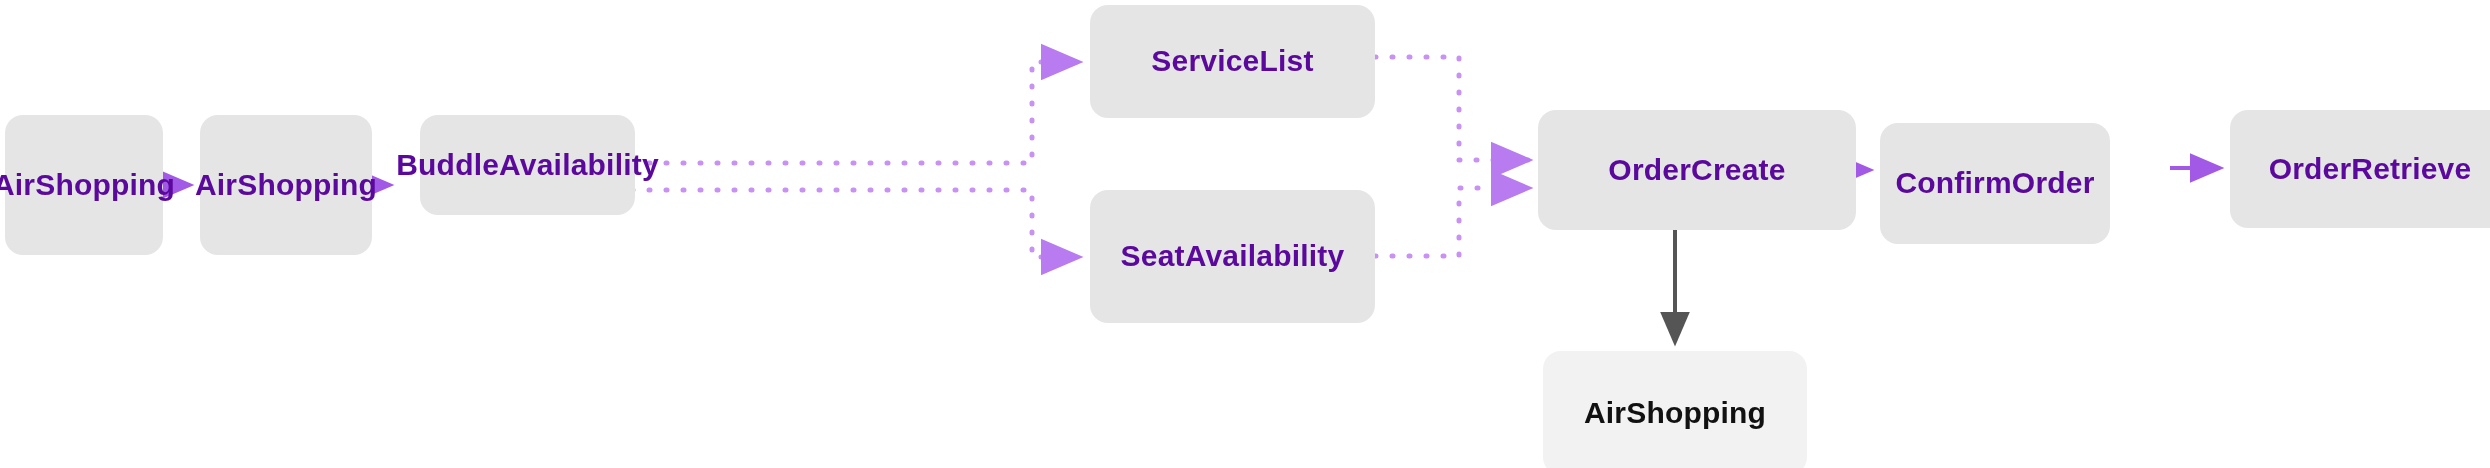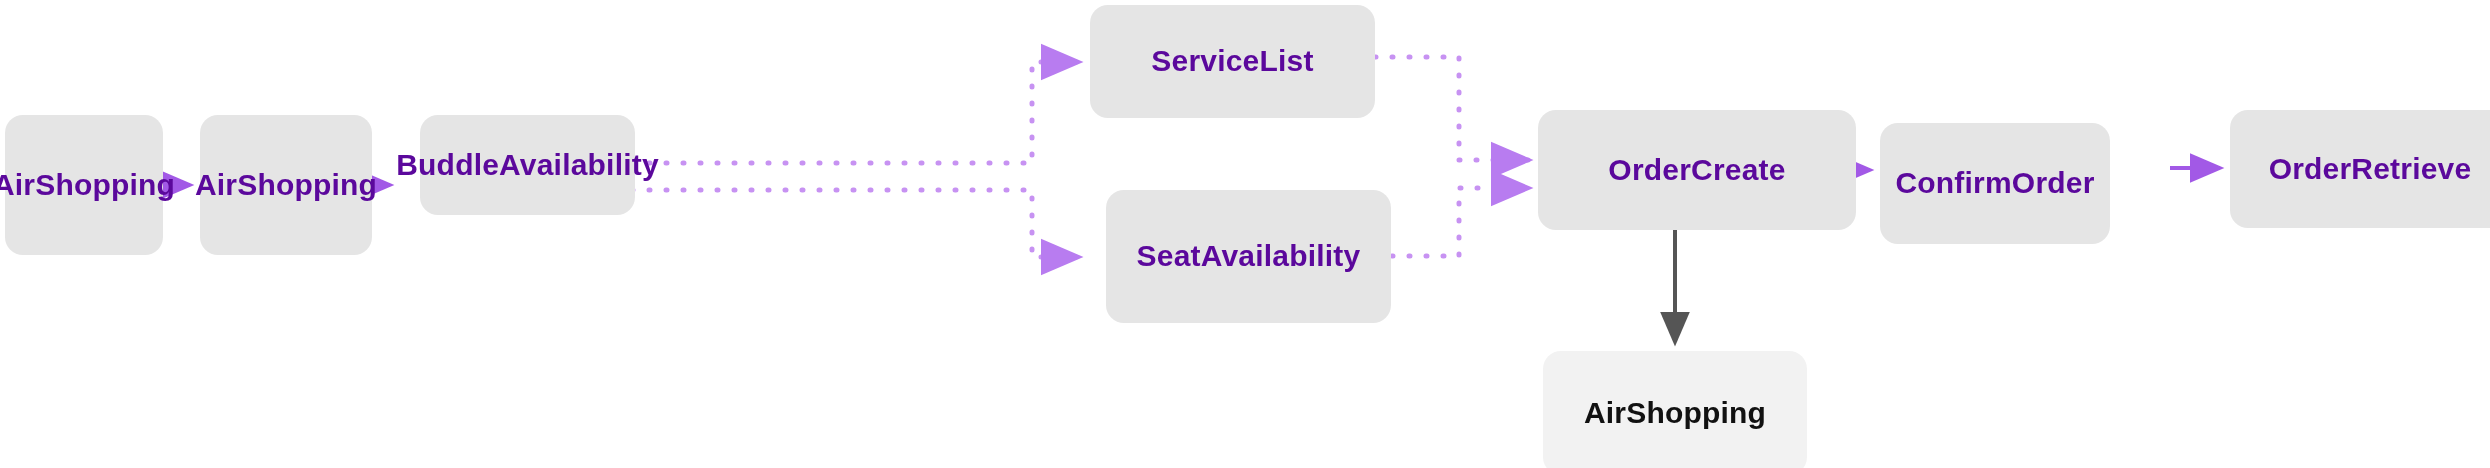--- a/index.html
+++ b/index.html
@@ -117,21 +117,21 @@
   </div>
 
   <div class="node node-primary" style="left:420px; top:115px; width:215px; height:100px;">
     <span class="node-label">BuddleAvailability</span>
   </div>
 
   <div class="node node-primary" style="left:1090px; top:5px; width:285px; height:113px;">
     <span class="node-label">ServiceList</span>
   </div>
 
-  <div class="node node-primary" style="left:1090px; top:190px; width:285px; height:133px;margin-left:16px;">
+  <div class="node node-primary" style="left:1090px; top:190px; width:285px; height:133px;">
     <span class="node-label">SeatAvailability</span>
   </div>
 
   <div class="node node-primary" style="left:1538px; top:110px; width:318px; height:120px;">
     <span class="node-label">OrderCreate</span>
   </div>
 
   <div class="node node-primary" style="left:1880px; top:107px; width:230px; height:121px;margin-top:16px;">
     <span class="node-label">ConfirmOrder</span>
   </div>

